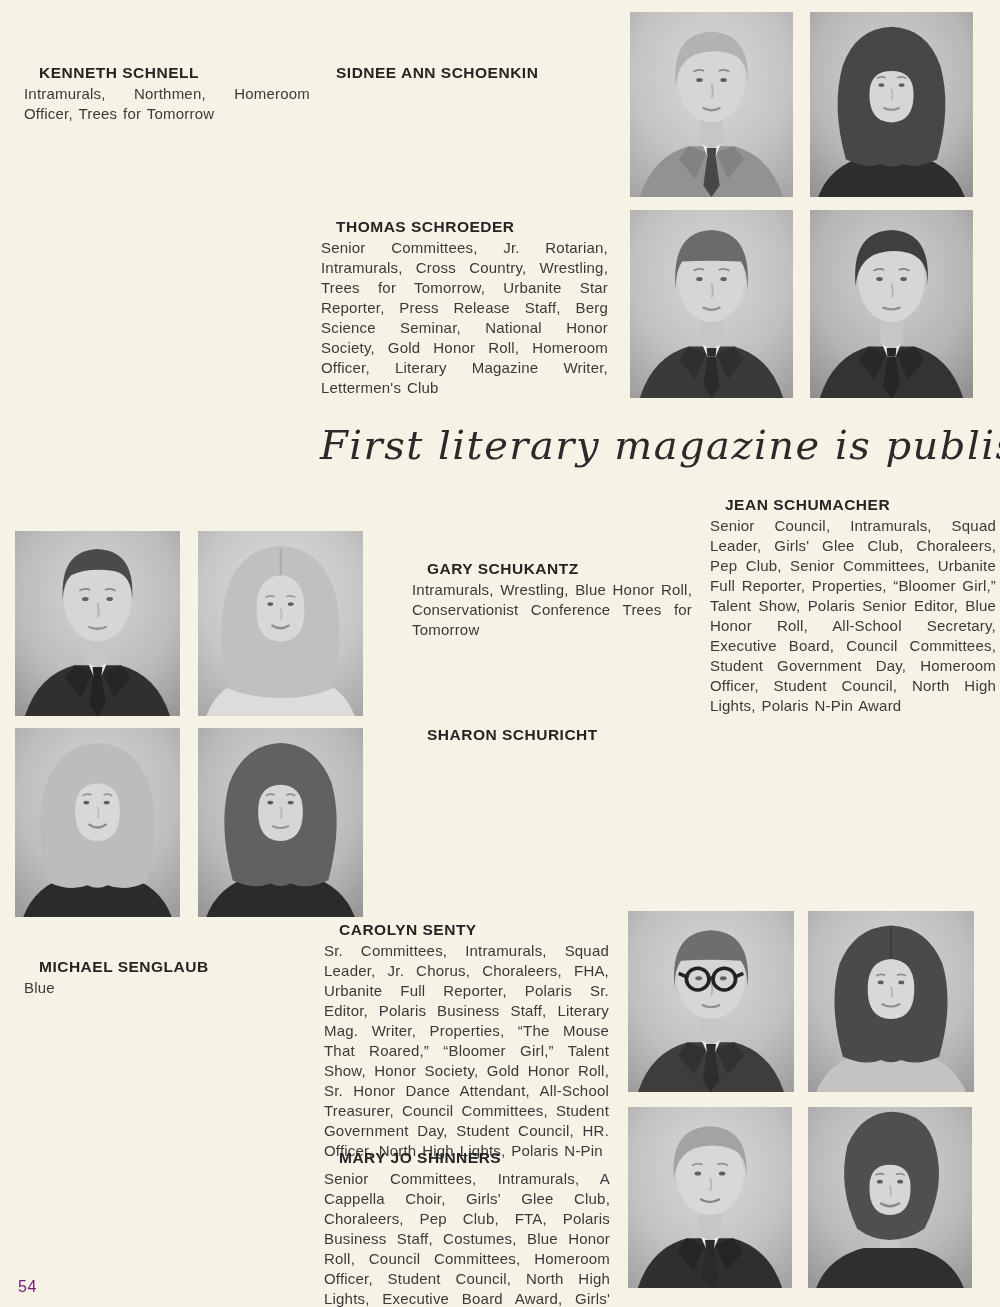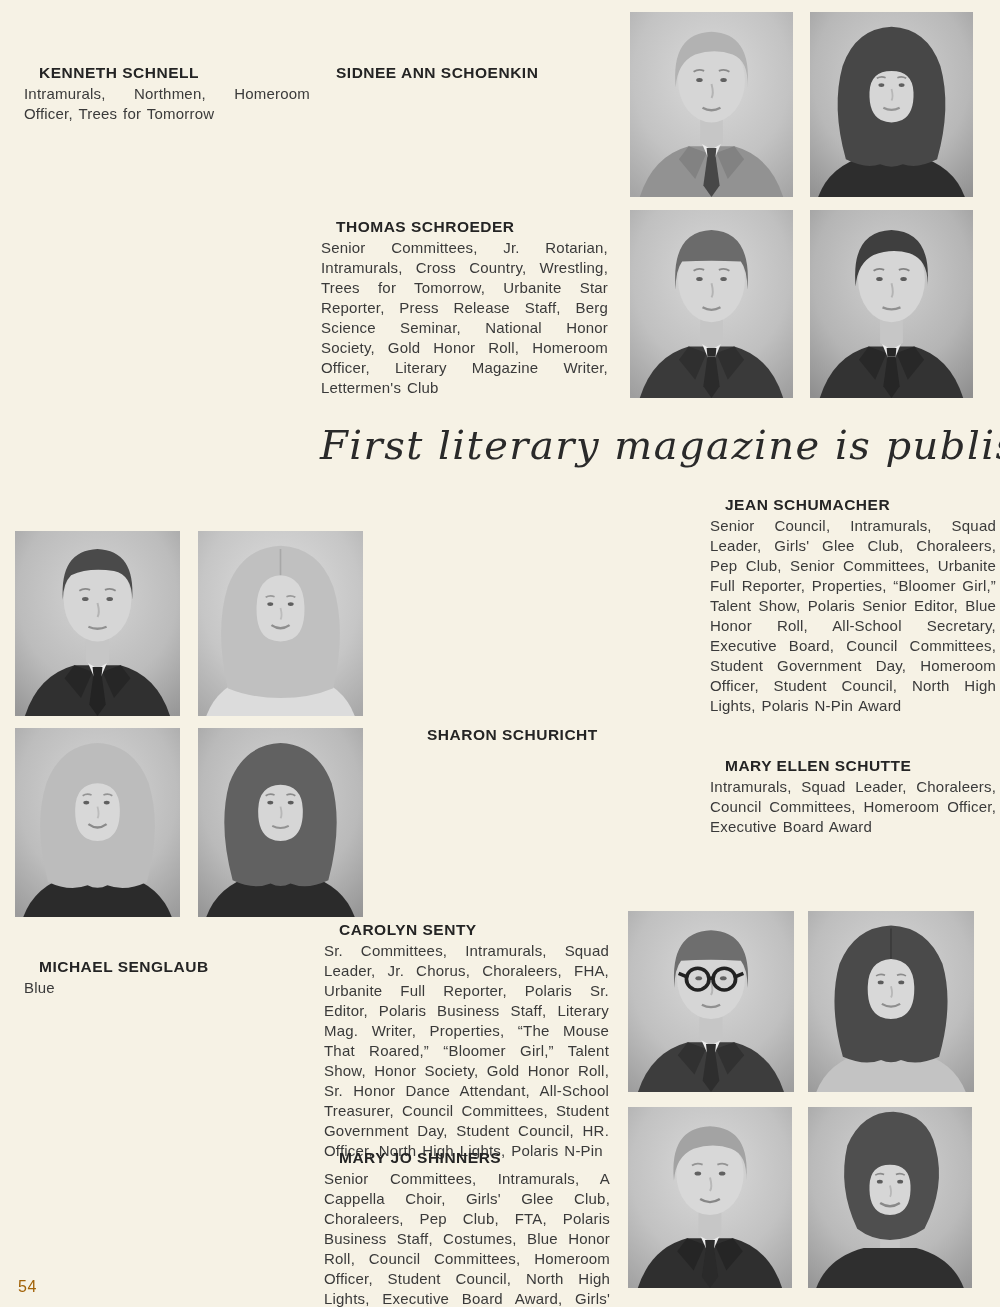--- a/index.html
+++ b/index.html
@@ -18,21 +18,21 @@
     letter-spacing:0.2px; word-spacing:1.5px; color:#3a3a3a;
   }
   .headline {
     position:absolute; left:320px; top:422px; width:665px; text-align:center;
     font-family:"DejaVu Serif", serif; font-style:italic;
     font-size:40px; letter-spacing:1.5px; color:#2a2a2a; white-space:nowrap;
   }
   .photo { position:absolute; background:#b9b9b9; }
   .photo svg { display:block; width:100%; height:100%; }
   .pagenum {
-    position:absolute; left:18px; top:1278px; font-size:16px; color:#a16207;
+    position:absolute; left:18px; top:1278px; font-size:16px; color:#701a75;
     letter-spacing:0.5px;
   }
 </style>
 </head>
 <body>
 
 <div class="page">
 
   <div class="entry" style="left:24px;top:64px;width:286px">
     <h3>KENNETH SCHNELL</h3>
@@ -49,29 +49,29 @@
     <p>Senior Committees, Jr. Rotarian, Intramurals, Cross Country, Wrestling, Trees for Tomorrow, Urbanite Star Reporter, Press Release Staff, Berg Science Seminar, National Honor Society, Gold Honor Roll, Homeroom Officer, Literary Magazine Writer, Lettermen's Club</p>
   </div>
 
   <div class="headline">First literary magazine is published:</div>
 
   <div class="entry" style="left:710px;top:496px;width:286px">
     <h3>JEAN SCHUMACHER</h3>
     <p>Senior Council, Intramurals, Squad Leader, Girls' Glee Club, Choraleers, Pep Club, Senior Committees, Urbanite Full Reporter, Properties, “Bloomer Girl,” Talent Show, Polaris Senior Editor, Blue Honor Roll, All-School Secretary, Executive Board, Council Committees, Student Government Day, Homeroom Officer, Student Council, North High Lights, Polaris N-Pin Award</p>
   </div>
 
+  <div class="entry" style="left:412px;top:560px;width:280px">
+    <h3>GARY SCHUKANTZ</h3>
+    <p>Intramurals, Wrestling, Blue Honor Roll, Conservationist Conference Trees for Tomorrow</p>
+  </div>
 
   <div class="entry" style="left:412px;top:726px;width:281px">
     <h3>SHARON SCHURICHT</h3>
   </div>
 
-  <div class="entry" style="left:710px;top:757px;width:286px">
-    <h3>MARY ELLEN SCHUTTE</h3>
-    <p>Intramurals, Squad Leader, Choraleers, Council Committees, Homeroom Officer, Executive Board Award</p>
-  </div>
 
   <div class="entry" style="left:24px;top:958px;width:286px">
     <h3>MICHAEL SENGLAUB</h3>
     <p>Blue</p>
   </div>
 
   <div class="entry" style="left:324px;top:921px;width:285px">
     <h3>CAROLYN SENTY</h3>
     <p>Sr. Committees, Intramurals, Squad Leader, Jr. Chorus, Choraleers, FHA, Urbanite Full Reporter, Polaris Sr. Editor, Polaris Business Staff, Literary Mag. Writer, Properties, “The Mouse That Roared,” “Bloomer Girl,” Talent Show, Honor Society, Gold Honor Roll, Sr. Honor Dance Attendant, All-School Treasurer, Council Committees, Student Government Day, Student Council, HR. Officer, North High Lights, Polaris N-Pin</p>
   </div>

